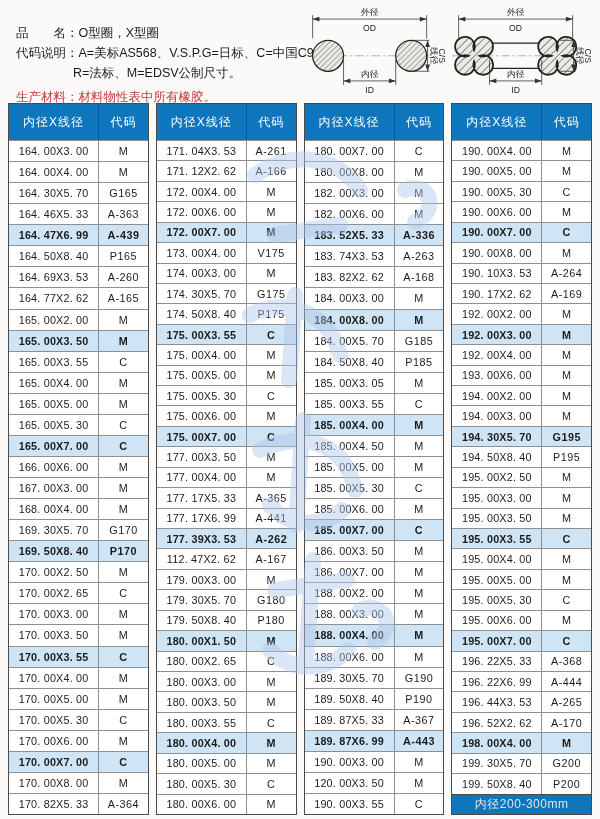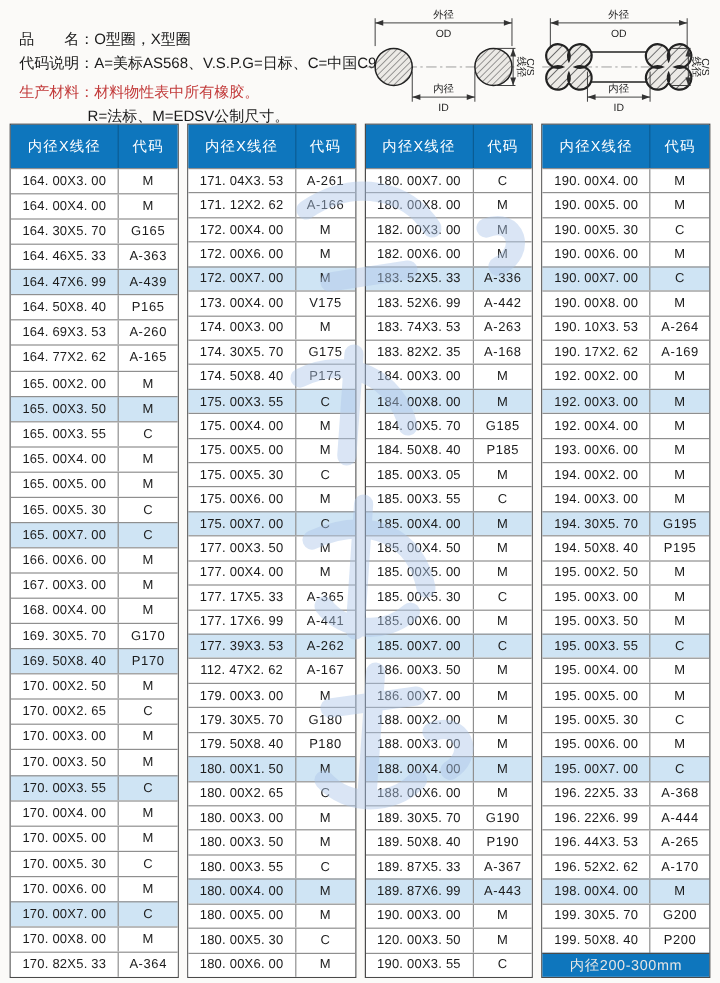--- a/index.html
+++ b/index.html
@@ -36,38 +36,38 @@
     position:absolute;left:8px;top:103px;width:584px;height:712px;
     display:grid;grid-template-columns:repeat(4,1fr);gap:7px;z-index:1;
   }
   .spec-table{display:flex;flex-direction:column;border:1px solid #4a4a4a;background:#fff;}
   .thead{flex:0 0 36px;display:flex;background:var(--header-blue);color:#fff;}
   .hcell{display:flex;align-items:center;justify-content:center;font-size:12px;letter-spacing:1px;}
   .hcell.size{flex:0 0 65%;border-right:1px solid rgba(0,0,0,.22);}
   .hcell.code{flex:1;}
   .tbody{flex:1;display:flex;flex-direction:column;text-align:right;}
   .row{flex:1;display:flex;border-top:1px solid #8f8f8f;background:#fff;}
-  .row.hl{background:var(--row-highlight);}
+  .row.hl{background:var(--row-highlight);font-weight:bold;}
   .cell{display:flex;align-items:center;justify-content:center;font-size:10.8px;color:#1c1c1c;}
   .cell.size{flex:0 0 65%;border-right:1px solid #8f8f8f;letter-spacing:.2px;}
   .cell.code{flex:1;letter-spacing:.5px;}
   .tfoot{flex:1;display:flex;align-items:center;justify-content:center;
     background:var(--header-blue);color:#e5e5e5;font-size:12px;border-top:1px solid #4a4a4a;letter-spacing:.5px;}
   
   .wm{position:absolute;left:175px;top:130px;z-index:3;pointer-events:none;opacity:.45;}
   .wm path{stroke:var(--watermark);stroke-width:16;stroke-linecap:round;fill:none;}
 </style>
 </head>
 <body>
 
 <div class="topinfo">
   <div class="info-line">品　　名：O型圈，X型圈</div>
   <div class="info-line">代码说明：A=美标AS568、V.S.P.G=日标、C=中国C92标、</div>
+  <div class="info-line indent">R=法标、M=EDSV公制尺寸。</div>
   <div class="info-line red">生产材料：材料物性表中所有橡胶。</div>
-  <div class="info-line indent">R=法标、M=EDSV公制尺寸。</div>
 </div>
 
 <svg class="diag o" width="143" height="94" viewBox="0 0 148 96">
   <defs>
     <pattern id="hatchO" patternUnits="userSpaceOnUse" width="4" height="4" patternTransform="rotate(45)">
       <rect width="4" height="4" fill="#eceae6"></rect>
       <line x1="0" y1="0" x2="0" y2="4" stroke="#666" stroke-width="1.1"></line>
     </pattern>
   </defs>
 
@@ -437,29 +437,25 @@
         </div>
         <div class="row">
           <div class="cell size">182. 00X6. 00</div>
           <div class="cell code">M</div>
         </div>
         <div class="row hl">
           <div class="cell size">183. 52X5. 33</div>
           <div class="cell code">A-336</div>
         </div>
         <div class="row">
-          <div class="cell size">183. 52X6. 99</div>
-          <div class="cell code">A-442</div>
-        </div>
-        <div class="row">
           <div class="cell size">183. 74X3. 53</div>
           <div class="cell code">A-263</div>
         </div>
         <div class="row">
-          <div class="cell size">183. 82X2. 35</div>
+          <div class="cell size">183. 82X2. 62</div>
           <div class="cell code">A-168</div>
         </div>
         <div class="row">
           <div class="cell size">184. 00X3. 00</div>
           <div class="cell code">M</div>
         </div>
         <div class="row hl">
           <div class="cell size">184. 00X8. 00</div>
           <div class="cell code">M</div>
         </div>

